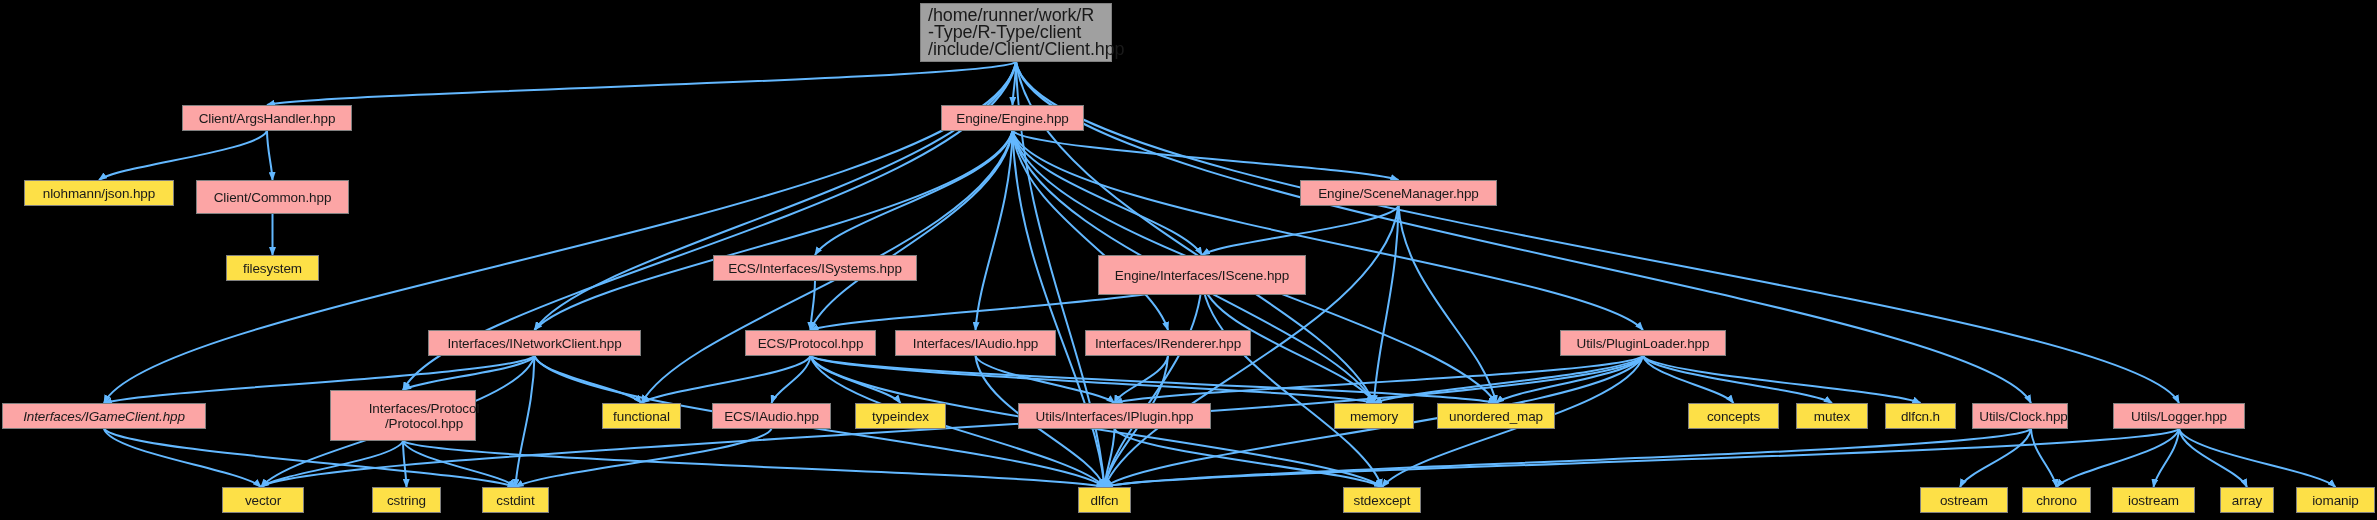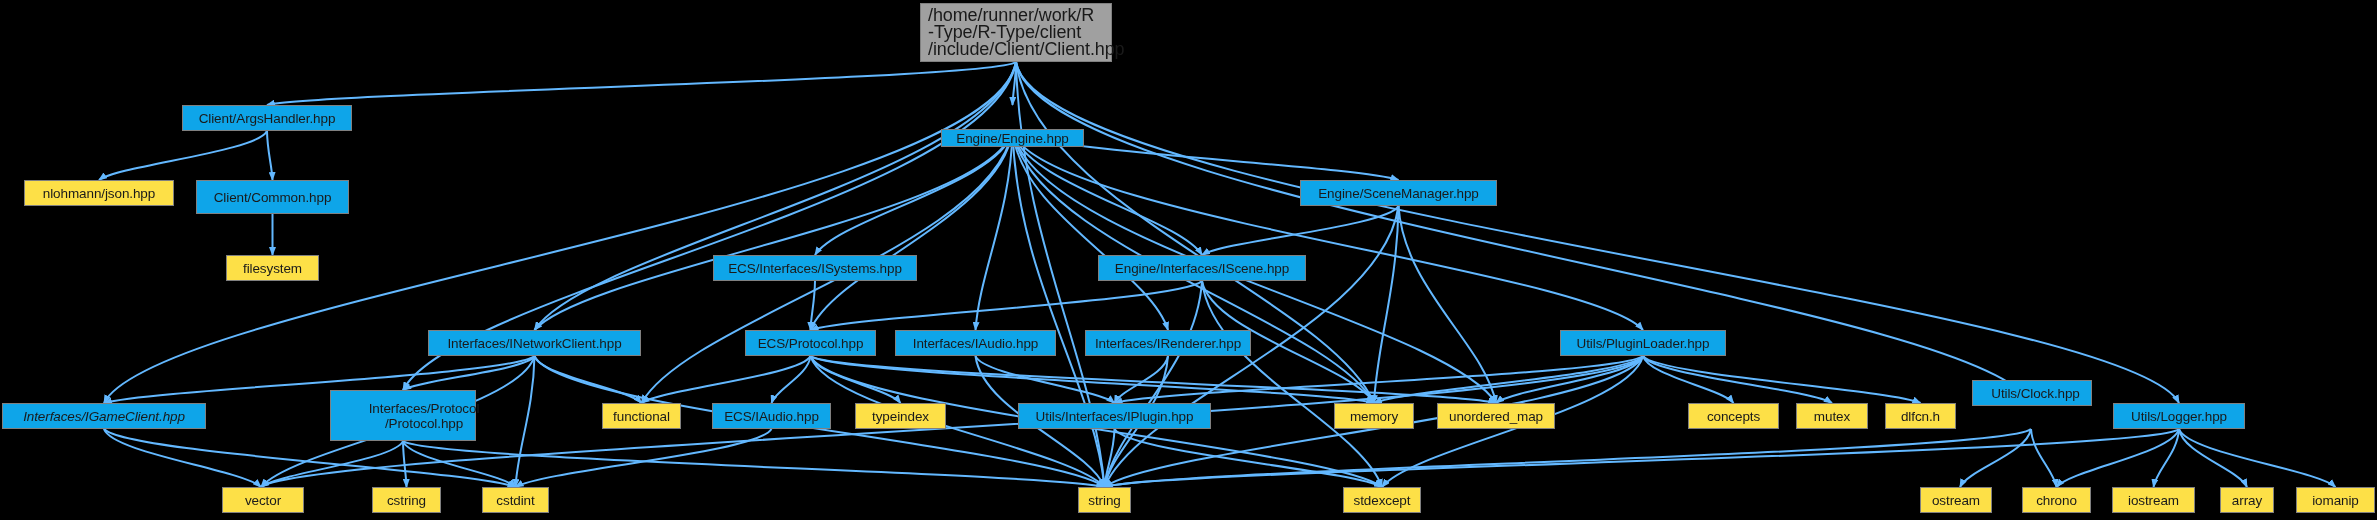--- a/index.html
+++ b/index.html
@@ -3,21 +3,21 @@
 <meta charset="utf-8">
 <style>
   html,body{margin:0;padding:0;background:#000;}
   #graph-root{position:relative;width:2377px;height:520px;background:#000;
     font-family:"Liberation Sans", sans-serif;overflow:hidden;}
   svg.edges{position:absolute;left:0;top:0;width:2377px;height:520px;}
   .node{position:absolute;box-sizing:border-box;display:flex;align-items:center;
     justify-content:center;text-align:center;border:1px solid #808080;
     color:#1a1a1a;font-size:13.5px;line-height:15px;white-space:pre;
     letter-spacing:-0.1px;padding:0 4px;}
-  .node.hdr{background:#0ea5e9;}
+  .node.hdr{background:#fca5a5;}
   .node.sys{background:#fde047;}
   .node.root{background:#a0a0a0;font-size:18px;text-align:left;
     justify-content:flex-start;line-height:17px;padding-left:7px;}
 </style>
 </head>
 <body>
 
 <div id="graph-root">
   <svg class="edges" viewBox="0 0 2377 520" xmlns="http://www.w3.org/2000/svg">
     <defs>
@@ -102,50 +102,50 @@
         <path d="M 2031 429 C 2007.25 453.36, 1156.75 469.6, 1104.5 487" fill="none" stroke="#63b8ff" stroke-width="2" marker-end="url(#arrow)"></path>
         <path d="M 1643 356 C 1619.25 411.02, 313.25 447.7, 261 487" fill="none" stroke="#63b8ff" stroke-width="2" marker-end="url(#arrow)"></path>
         <path d="M 1202 281 C 1211.9 367.52, 1360.22 425.2, 1382 487" fill="none" stroke="#63b8ff" stroke-width="2" marker-end="url(#arrow)"></path>
       </g>
   </svg>
   <div id="node-layer">
       <div class="node root" style="left: 920px; top: 3px; width: 192px; height: 59px;">/home/runner/work/R
 -Type/R-Type/client
 /include/Client/Client.hpp</div>
       <div class="node hdr" style="left: 182px; top: 105px; width: 170px; height: 26px;">Client/ArgsHandler.hpp</div>
-      <div class="node hdr" style="left: 941px; top: 105px; width: 143px; height: 18px; margin-top: 24px;">Engine/Engine.hpp</div>
+      <div class="node hdr" style="left: 941px; top: 105px; width: 143px; height: 26px;">Engine/Engine.hpp</div>
       <div class="node sys" style="left: 24px; top: 180px; width: 150px; height: 26px;">nlohmann/json.hpp</div>
       <div class="node hdr" style="left: 196px; top: 180px; width: 153px; height: 34px;">Client/Common.hpp</div>
       <div class="node hdr" style="left: 1300px; top: 180px; width: 197px; height: 26px;">Engine/SceneManager.hpp</div>
       <div class="node sys" style="left: 226px; top: 255px; width: 93px; height: 26px;">filesystem</div>
       <div class="node hdr" style="left: 713px; top: 255px; width: 204px; height: 26px;">ECS/Interfaces/ISystems.hpp</div>
-      <div class="node hdr" style="left: 1098px; top: 255px; width: 208px; height: 26px;">Engine/Interfaces/IScene.hpp</div>
+      <div class="node hdr" style="left: 1098px; top: 255px; width: 208px; height: 40px;">Engine/Interfaces/IScene.hpp</div>
       <div class="node hdr" style="left: 428px; top: 330px; width: 213px; height: 26px;">Interfaces/INetworkClient.hpp</div>
       <div class="node hdr" style="left: 745px; top: 330px; width: 131px; height: 26px;">ECS/Protocol.hpp</div>
       <div class="node hdr" style="left: 895px; top: 330px; width: 161px; height: 26px;">Interfaces/IAudio.hpp</div>
       <div class="node hdr" style="left: 1085px; top: 330px; width: 166px; height: 26px;">Interfaces/IRenderer.hpp</div>
       <div class="node hdr" style="left: 1560px; top: 330px; width: 166px; height: 26px;">Utils/PluginLoader.hpp</div>
       <div class="node hdr" style="left: 2px; top: 403px; width: 204px; height: 26px; font-style: italic;">Interfaces/IGameClient.hpp</div>
       <div class="node hdr" style="left: 330px; top: 390px; width: 146px; height: 51px; padding-left: 46px;">Interfaces/Protocol
 /Protocol.hpp</div>
       <div class="node sys" style="left: 602px; top: 403px; width: 79px; height: 26px;">functional</div>
       <div class="node hdr" style="left: 712px; top: 403px; width: 119px; height: 26px;">ECS/IAudio.hpp</div>
       <div class="node sys" style="left: 855px; top: 403px; width: 91px; height: 26px;">typeindex</div>
       <div class="node hdr" style="left: 1018px; top: 403px; width: 193px; height: 26px;">Utils/Interfaces/IPlugin.hpp</div>
       <div class="node sys" style="left: 1334px; top: 403px; width: 80px; height: 26px;">memory</div>
       <div class="node sys" style="left: 1437px; top: 403px; width: 118px; height: 26px;">unordered_map</div>
       <div class="node sys" style="left: 1688px; top: 403px; width: 91px; height: 26px;">concepts</div>
       <div class="node sys" style="left: 1796px; top: 403px; width: 72px; height: 26px;">mutex</div>
       <div class="node sys" style="left: 1885px; top: 403px; width: 71px; height: 26px;">dlfcn.h</div>
-      <div class="node hdr" style="left: 1972px; top: 380px; width: 120px; height: 26px; padding-left: 11px;">Utils/Clock.hpp</div>
+      <div class="node hdr" style="left: 1972px; top: 403px; width: 96px; height: 26px; padding-left: 11px;">Utils/Clock.hpp</div>
       <div class="node hdr" style="left: 2113px; top: 403px; width: 132px; height: 26px;">Utils/Logger.hpp</div>
       <div class="node sys" style="left: 222px; top: 487px; width: 82px; height: 26px;">vector</div>
       <div class="node sys" style="left: 372px; top: 487px; width: 69px; height: 26px;">cstring</div>
       <div class="node sys" style="left: 482px; top: 487px; width: 67px; height: 26px;">cstdint</div>
-      <div class="node sys" style="left: 1078px; top: 487px; width: 53px; height: 26px;">string</div>
+      <div class="node sys" style="left: 1078px; top: 487px; width: 53px; height: 26px;">dlfcn</div>
       <div class="node sys" style="left: 1343px; top: 487px; width: 78px; height: 26px;">stdexcept</div>
-      <div class="node sys" style="left: 1920px; top: 487px; width: 72px; height: 26px;">ostream</div>
+      <div class="node sys" style="left: 1920px; top: 487px; width: 88px; height: 26px;">ostream</div>
       <div class="node sys" style="left: 2022px; top: 487px; width: 69px; height: 26px;">chrono</div>
       <div class="node sys" style="left: 2112px; top: 487px; width: 83px; height: 26px;">iostream</div>
       <div class="node sys" style="left: 2220px; top: 487px; width: 54px; height: 26px;">array</div>
       <div class="node sys" style="left: 2296px; top: 487px; width: 79px; height: 26px;">iomanip</div>
     </div>
 </div>
 
 </body></html>

